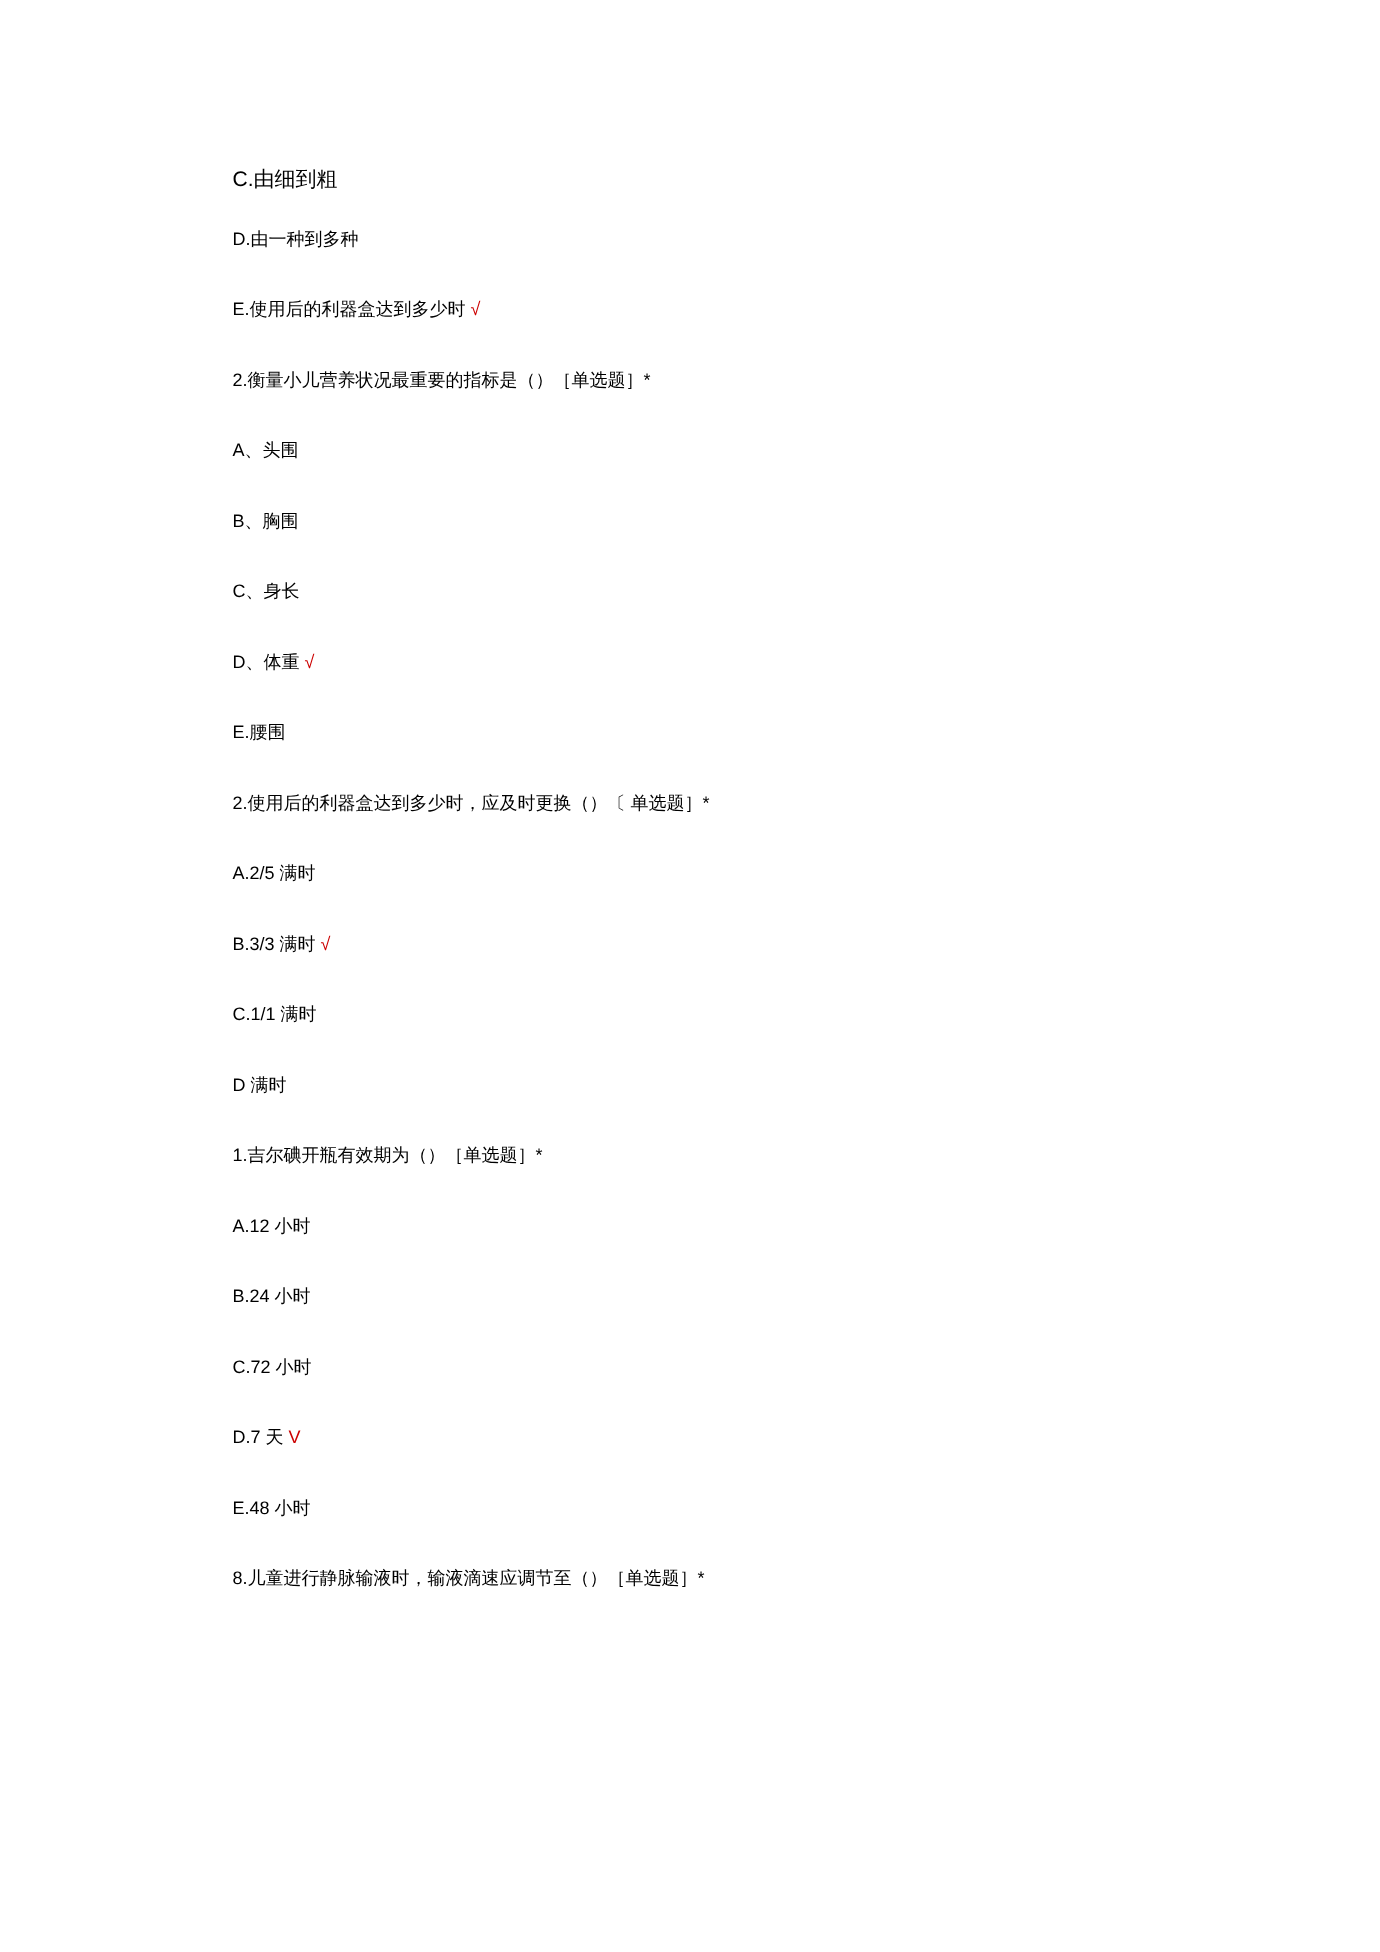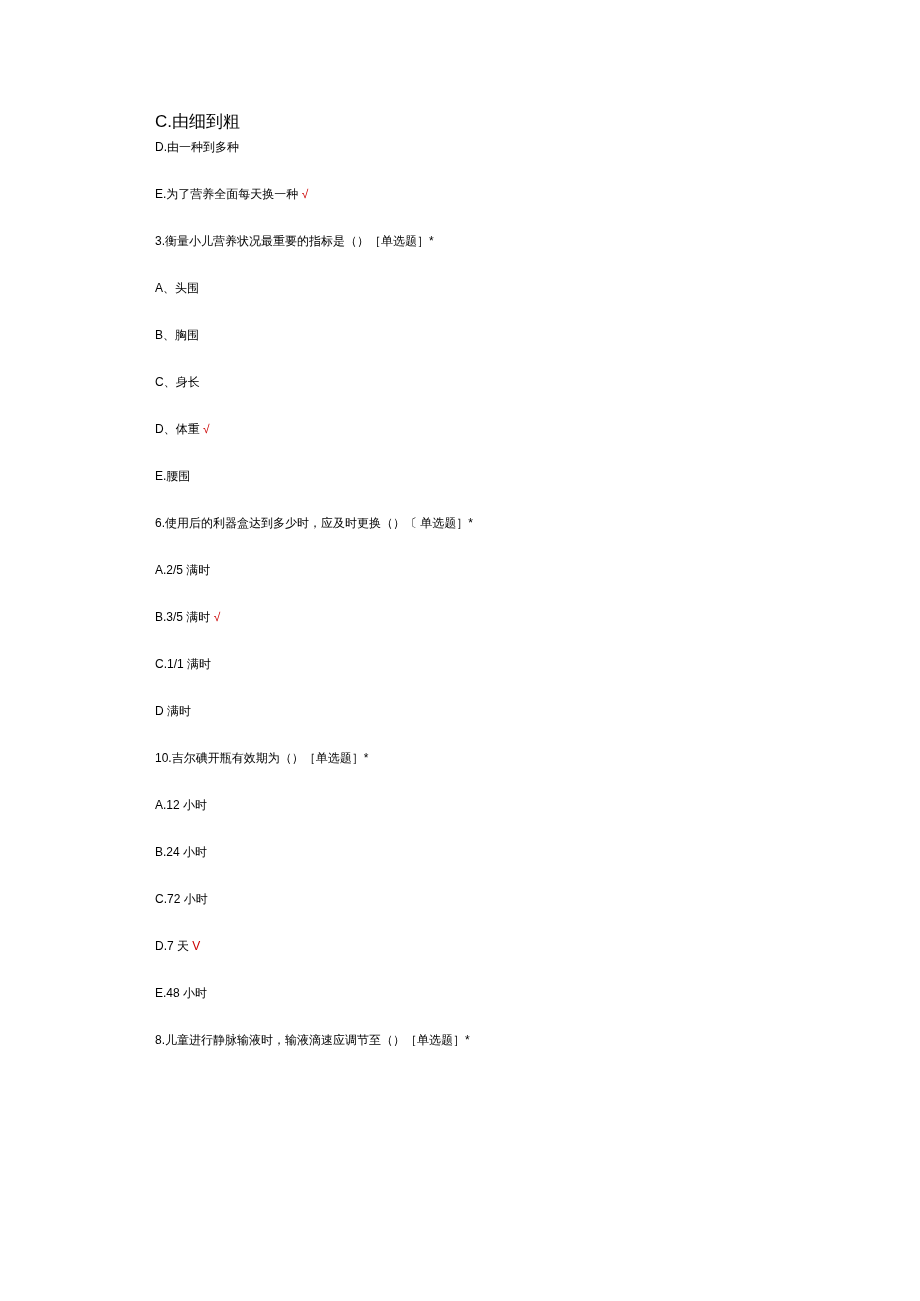--- a/index.html
+++ b/index.html
@@ -14,48 +14,48 @@
       font-family: "Microsoft YaHei", "SimSun", sans-serif;
       padding: 110px 155px 80px 155px;
       color: #000000;
     }
     .line {
       font-size: 12px;
       line-height: 1.5;
       margin-bottom: 29px;
     }
     .line-tight {
-      font-size: 17px;
+      font-size: 14px;
       line-height: 1.4;
-      margin-bottom: 4px;
+      margin-bottom: 20px;
     }
     .check {
       color: #cc0000;
     }
   </style>
 </head>
 <body>
 
 <div class="line-tight">C.由细到粗</div>
 <div class="line">D.由一种到多种</div>
-<div class="line"><span>E.为了营养全面每天换一种 </span><span class="check">√</span></div>
+<div class="line"><span>E.使用后的利器盒达到多少时 </span><span class="check">√</span></div>
 
-<div class="line">3.衡量小儿营养状况最重要的指标是（）［单选题］*</div>
+<div class="line">2.衡量小儿营养状况最重要的指标是（）［单选题］*</div>
 <div class="line">A、头围</div>
 <div class="line">B、胸围</div>
 <div class="line">C、身长</div>
 <div class="line"><span>D、体重 </span><span class="check">√</span></div>
 <div class="line">E.腰围</div>
 
-<div class="line">6.使用后的利器盒达到多少时，应及时更换（）〔 单选题］*</div>
+<div class="line">2.使用后的利器盒达到多少时，应及时更换（）〔 单选题］*</div>
 <div class="line">A.2/5 满时</div>
-<div class="line"><span>B.3/5 满时 </span><span class="check">√</span></div>
+<div class="line"><span>B.3/3 满时 </span><span class="check">√</span></div>
 <div class="line">C.1/1 满时</div>
 <div class="line">D 满时</div>
 
-<div class="line">10.吉尔碘开瓶有效期为（）［单选题］*</div>
+<div class="line">1.吉尔碘开瓶有效期为（）［单选题］*</div>
 <div class="line">A.12 小时</div>
 <div class="line">B.24 小时</div>
 <div class="line">C.72 小时</div>
 <div class="line"><span>D.7 天 </span><span class="check">V</span></div>
 <div class="line">E.48 小时</div>
 
 <div class="line">8.儿童进行静脉输液时，输液滴速应调节至（）［单选题］*</div>
 
 </body></html>

